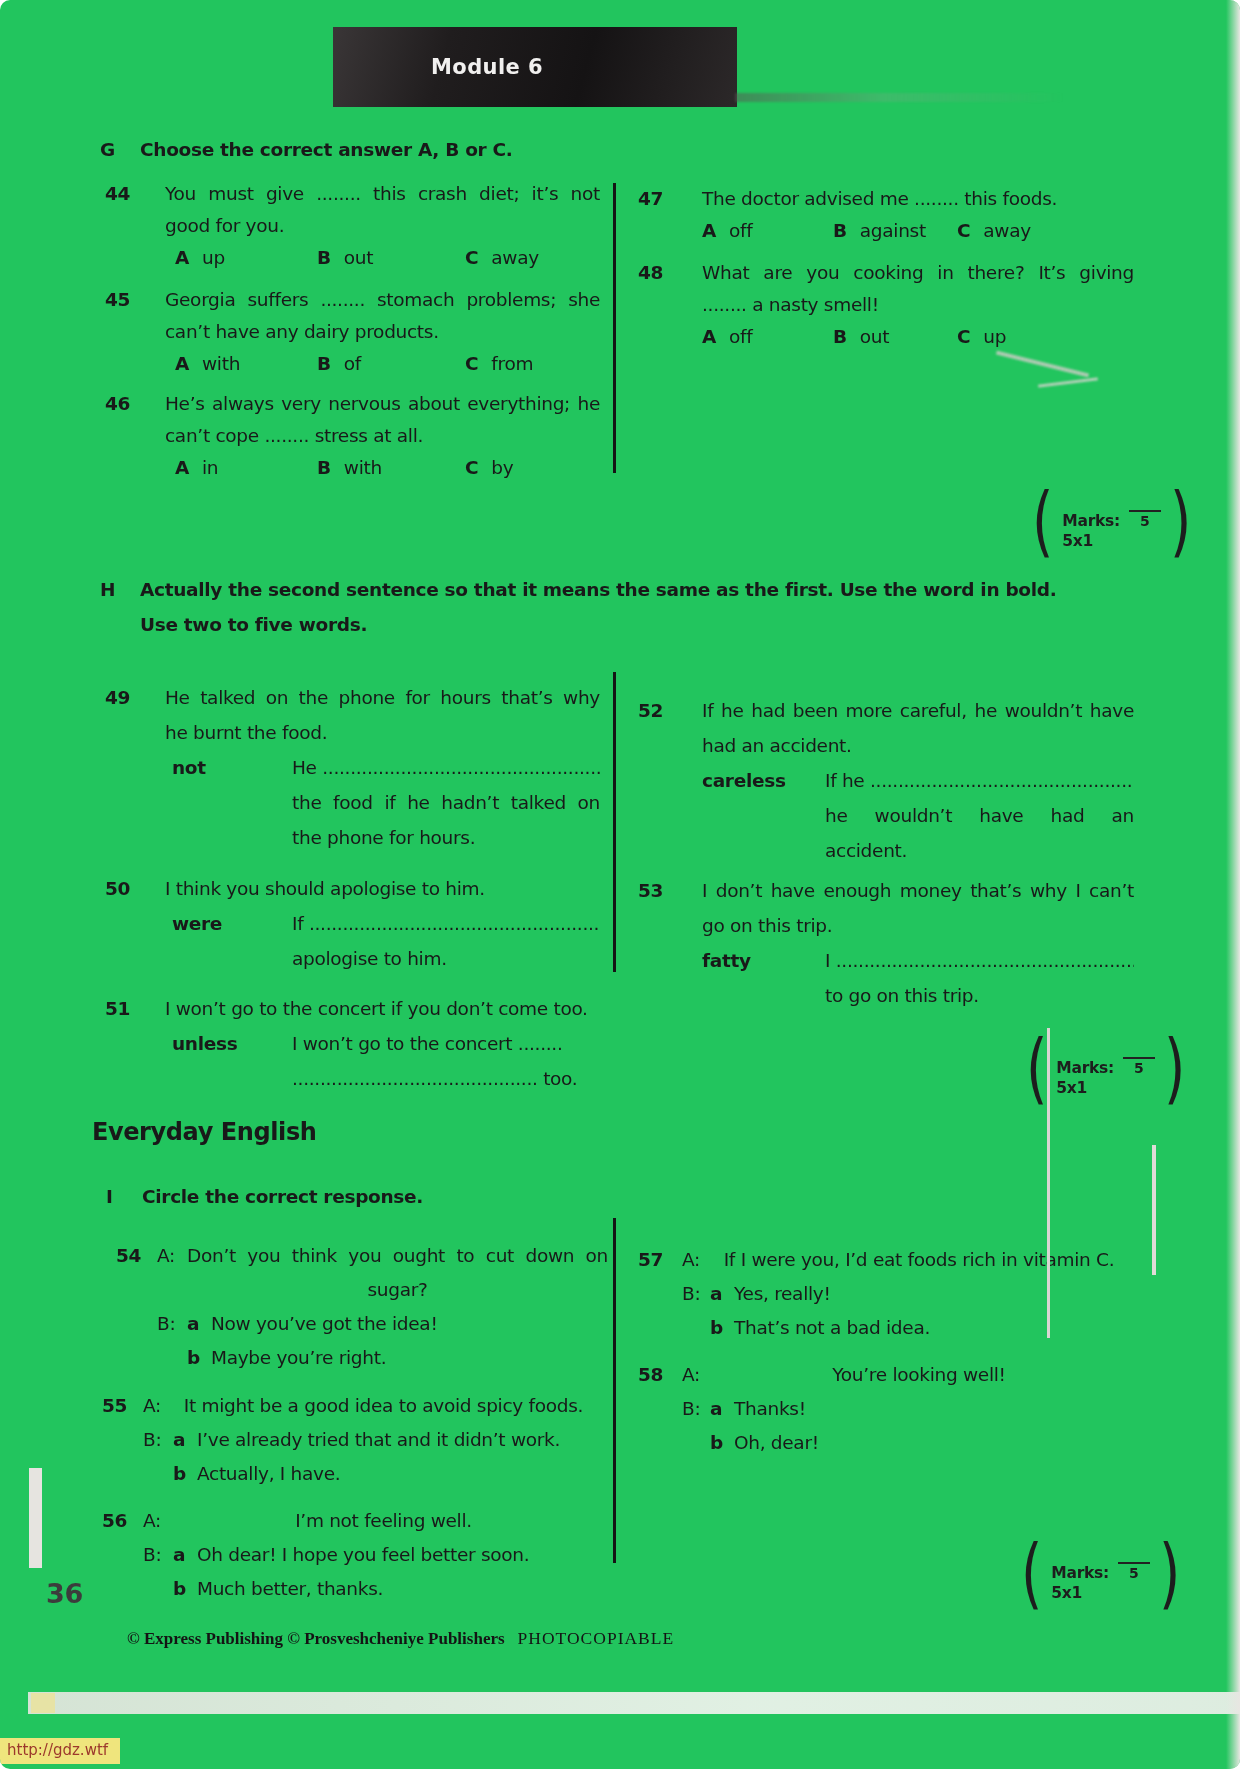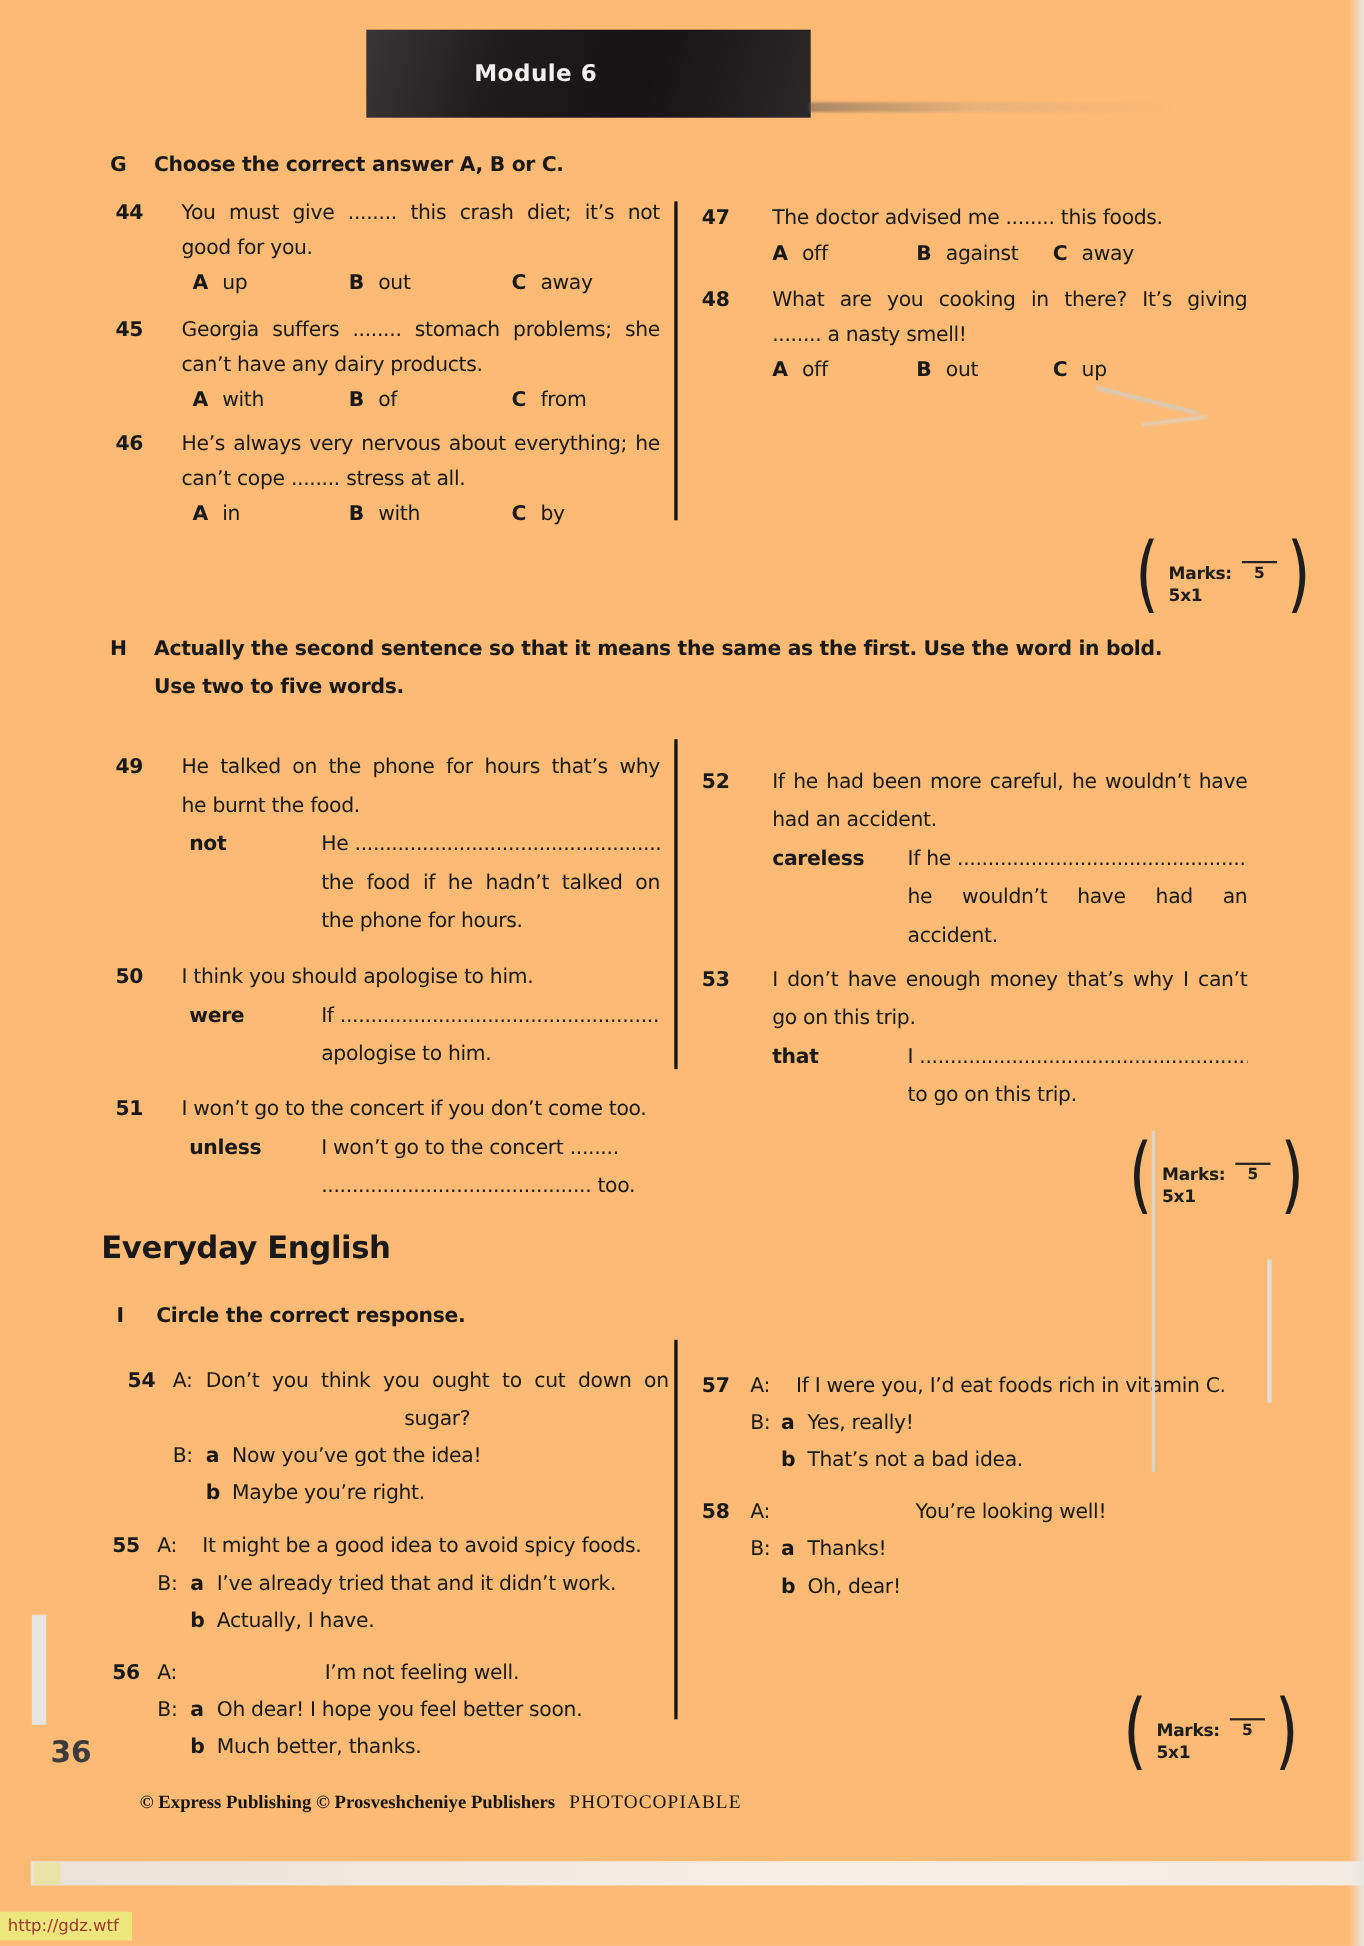--- a/index.html
+++ b/index.html
@@ -1,21 +1,21 @@
 <!DOCTYPE html>
 <html><head>
 <meta charset="utf-8">
 <style>
   * { margin:0; padding:0; box-sizing:border-box; }
   html,body { background:#ffffff; }
   .page {
     position:relative; width:1240px; height:1769px; margin:0 auto;
-    background:#fdba74; overflow:hidden;
+    background:#22c55e; overflow:hidden;
     font-family:"DejaVu Sans", sans-serif;
-    color:#191919; font-size:18.5px; letter-spacing:-0.3px;
+    color:#191919; font-size:18.5px; letter-spacing:-0.3px;border-radius:10px;
   }
   .abs { position:absolute; }
   .bold { font-weight:bold; }
 
   
   .banner {
     position:absolute; left:333px; top:27px; width:404px; height:80px;
     background:linear-gradient(105deg,#3a3637 0%,#201d1e 28%,#151314 62%,#2c2829 100%);
     color:#f1f0ef; display:flex; align-items:center; justify-content:center;
     padding-right:96px; font-size:21px; font-weight:bold; letter-spacing:0.4px;
@@ -54,21 +54,21 @@
   .colR .hkey { padding-left:0; }
 
   
   .irow { display:grid; grid-template-columns:41px 30px 24px minmax(0,1fr); line-height:34px; }
   .colR .irow { grid-template-columns:44px 28px 24px minmax(0,1fr); }
   .span2 { grid-column:3 / span 2;text-align:center; }
   .itext { white-space:nowrap; }
   .itext.j { white-space:normal; }
 
   
-  .everyday { position:absolute; font-size:28px; font-weight:bold; letter-spacing:-0.4px; }
+  .everyday { position:absolute; font-size:24px; font-weight:bold; letter-spacing:-0.4px; }
 
   
   .divider { position:absolute; width:3px; background:#151515; }
   .artifact { position:absolute; pointer-events:none; }
 
   
   .marks { position:absolute; display:flex; align-items:center; gap:5px; color:#1d1d1d; }
   .paren { font-size:76px; line-height:72px; font-weight:normal; transform:scaleX(.72); }
   .minner { display:grid; grid-template-columns:auto auto; column-gap:9px; align-items:center; }
   .mcol1 { display:flex; flex-direction:column; gap:4px;margin-top:20px; }
@@ -270,21 +270,21 @@
     </div>
   </div>
 
   <div class="hq colR abs" style="left:638px; top:873px; width:496px;">
     <div class="qgrid">
       <span class="qnum">53</span>
       <div class="qbody">
         <div class="hline j">I don’t have enough money that’s why I can’t</div>
         <div class="hline">go on this trip.</div>
         <div class="hrow">
-          <span class="hkey">that</span>
+          <span class="hkey">fatty</span>
           <div class="hcomp">
             <div class="hline clip">I ............................................................</div>
             <div class="hline">to go on this trip.</div>
           </div>
         </div>
       </div>
     </div>
   </div>
 
   <div class="marks" style="left:1022px; top:1032px;">

